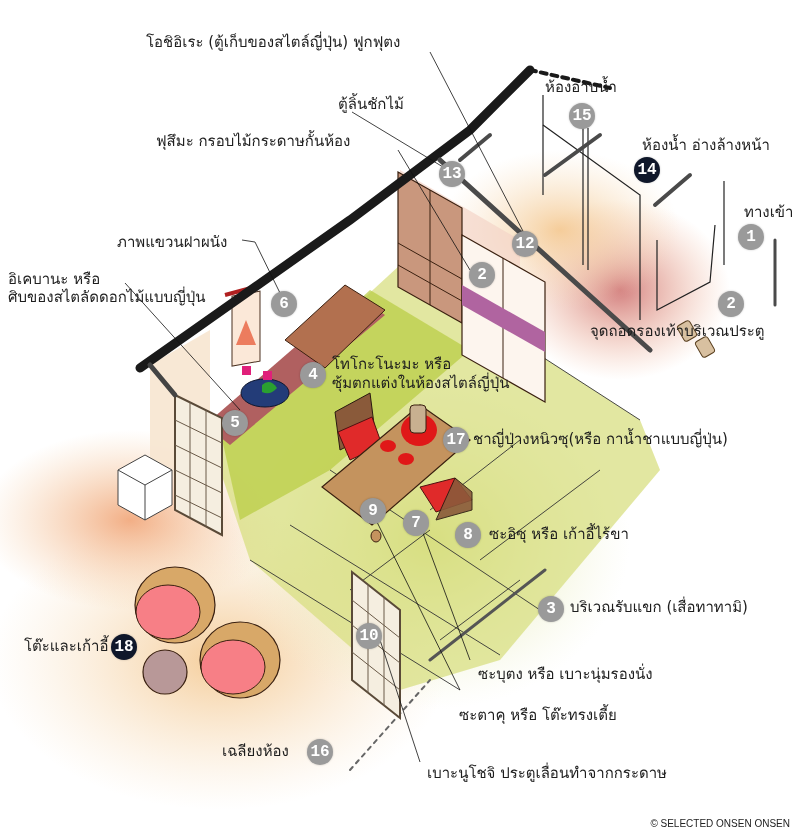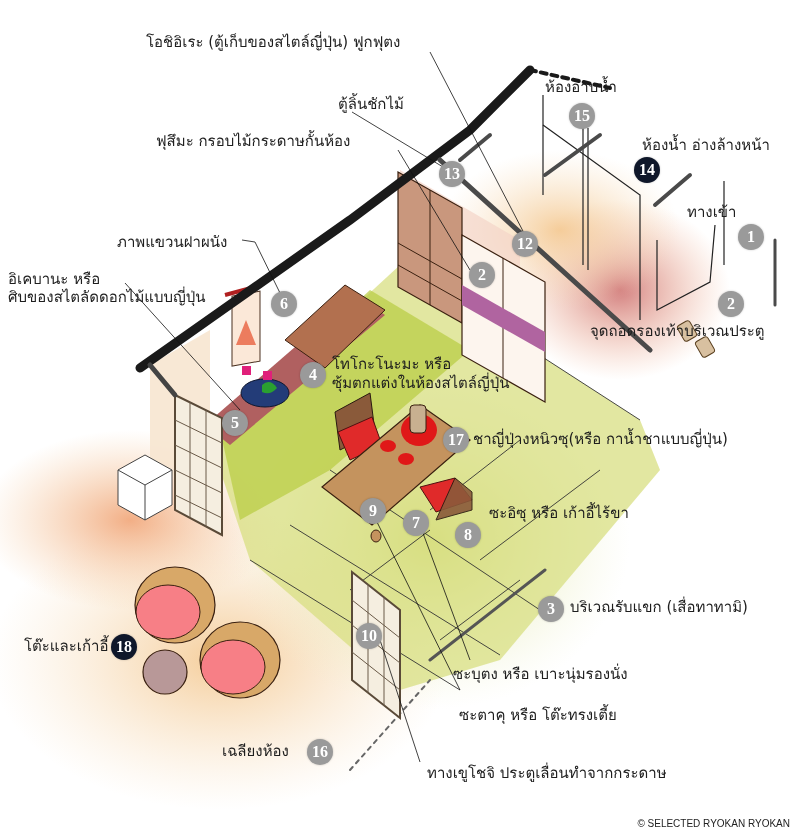--- a/index.html
+++ b/index.html
@@ -1,19 +1,19 @@
 <!DOCTYPE html>
 <html><head>
 <meta charset="utf-8">
 <style>
   html, body { margin: 0; padding: 0; }
   body { width: 800px; height: 837px; position: relative; overflow: hidden; background: #ffffff; font-family: "DejaVu Sans", sans-serif; }
   #scene { position: absolute; left: 0; top: 0; width: 800px; height: 837px; }
   .lbl { position: absolute; color: #1e1e1e; font-size: 15px; line-height: 19px; white-space: nowrap; letter-spacing: 0px; }
-  .badge { position: absolute; width: 26px; height: 26px; border-radius: 50%; background: #9a9a9a; color: #ffffff; font-family: Liberation Serif, serif; font-weight: bold; font-size: 16px; line-height: 26px; text-align: center; box-shadow: 0 0 2px rgba(0,0,0,0.25); }
+  .badge { position: absolute; width: 26px; height: 26px; border-radius: 50%; background: #9a9a9a; color: #ffffff; font-family: Liberation Mono, monospace; font-weight: bold; font-size: 16px; line-height: 26px; text-align: center; box-shadow: 0 0 2px rgba(0,0,0,0.25); }
   .copy { position: absolute; right: 10px; bottom: 8px; font-family: "Liberation Sans", sans-serif; font-size: 10px; color: #222; }
 </style>
 </head>
 <body>
 
 <svg id="scene" viewBox="0 0 800 837">
   <defs>
     <radialGradient id="gOrange" cx="50%" cy="50%" r="50%">
       <stop offset="0%" stop-color="#f0a070" stop-opacity="0.85"></stop>
       <stop offset="100%" stop-color="#f5c898" stop-opacity="0"></stop>
@@ -170,48 +170,48 @@
     <line x1="420" y1="525" x2="470" y2="660"></line>
     <line x1="380" y1="640" x2="420" y2="762"></line>
   </g>
 </svg>
 
 <div class="lbl" style="left:146px;top:33px;">โอชิอิเระ (ตู้เก็บของสไตล์ญี่ปุ่น) ฟูกฟุตง</div>
 <div class="lbl" style="left:338px;top:95px;">ตู้ลิ้นชักไม้</div>
 <div class="lbl" style="left:156px;top:132px;">ฟุสึมะ กรอบไม้กระดาษกั้นห้อง</div>
 <div class="lbl" style="left:545px;top:78px;">ห้องอาบน้ำ</div>
 <div class="lbl" style="left:617px;top:136px;margin-left:25px;">ห้องน้ำ อ่างล้างหน้า</div>
-<div class="lbl" style="left:687px;top:203px;">ทางเข้า</div>
+<div class="lbl" style="left:744px;top:203px;">ทางเข้า</div>
 <div class="lbl" style="left:117px;top:233px;">ภาพแขวนฝาผนัง</div>
 <div class="lbl" style="left:8px;top:270px;">อิเคบานะ หรือ</div>
 <div class="lbl" style="left:8px;top:288px;">ศิบของสไตลัดดอกไม้แบบญี่ปุ่น</div>
 <div class="lbl" style="left:590px;top:322px;">จุดถอดรองเท้าบริเวณประตู</div>
 <div class="lbl" style="left:332px;top:355px;">โทโกะโนะมะ หรือ</div>
 <div class="lbl" style="left:332px;top:374px;">ซุ้มตกแต่งในห้องสไตล์ญี่ปุ่น</div>
 <div class="lbl" style="left:473px;top:430px;">ชาญี่ปุ่างหนิวซุ(หรือ กาน้ำชาแบบญี่ปุ่น)</div>
-<div class="lbl" style="left:489px;top:504px;">ซะอิซุ หรือ เก้าอี้ไร้ขา</div>
+<div class="lbl" style="left:489px;top:525px;">ซะอิซุ หรือ เก้าอี้ไร้ขา</div>
 <div class="lbl" style="left:570px;top:598px;">บริเวณรับแขก (เสื่อทาทามิ)</div>
 <div class="lbl" style="left:24px;top:637px;">โต๊ะและเก้าอี้</div>
-<div class="lbl" style="left:453px;top:665px;text-align:center;">ซะบุตง หรือ เบาะนุ่มรองนั่ง</div>
+<div class="lbl" style="left:478px;top:665px;text-align:center;">ซะบุตง หรือ เบาะนุ่มรองนั่ง</div>
 <div class="lbl" style="left:459px;top:706px;">ซะตาคุ หรือ โต๊ะทรงเตี้ย</div>
 <div class="lbl" style="left:222px;top:742px;">เฉลียงห้อง</div>
-<div class="lbl" style="left:427px;top:764px;">ทางเขูโชจิ ประตูเลื่อนทำจากกระดาษ</div>
+<div class="lbl" style="left:427px;top:764px;">เบาะนูโชจิ ประตูเลื่อนทำจากกระดาษ</div>
 
 <div class="badge" style="left: 738px; top: 224px; background: rgb(154, 154, 154);">1</div>
 <div class="badge" style="left: 718px; top: 291px; background: rgb(154, 154, 154);">2</div>
 <div class="badge" style="left: 538px; top: 596px; background: rgb(154, 154, 154);">3</div>
 <div class="badge" style="left: 300px; top: 362px; background: rgb(154, 154, 154);">4</div>
 <div class="badge" style="left: 222px; top: 410px; background: rgb(154, 154, 154);">5</div>
 <div class="badge" style="left: 271px; top: 291px; background: rgb(154, 154, 154);">6</div>
 <div class="badge" style="left: 403px; top: 510px; background: rgb(154, 154, 154);">7</div>
 <div class="badge" style="left: 455px; top: 522px; background: rgb(154, 154, 154);">8</div>
 <div class="badge" style="left: 360px; top: 498px; background: rgb(154, 154, 154);">9</div>
 <div class="badge" style="left: 356px; top: 623px; background: rgb(154, 154, 154);">10</div>
 <div class="badge" style="left: 469px; top: 262px; background: rgb(154, 154, 154);">2</div>
 <div class="badge" style="left: 512px; top: 231px; background: rgb(154, 154, 154);">12</div>
 <div class="badge" style="left: 439px; top: 161px; background: rgb(154, 154, 154);">13</div>
 <div class="badge" style="left: 634px; top: 157px; background: #0f172a;">14</div>
 <div class="badge" style="left: 569px; top: 103px; background: rgb(154, 154, 154);">15</div>
 <div class="badge" style="left: 307px; top: 739px; background: rgb(154, 154, 154);">16</div>
 <div class="badge" style="left: 443px; top: 427px; background: rgb(154, 154, 154);">17</div>
 <div class="badge" style="left: 111px; top: 634px; background: #0f172a;">18</div>
 
-<div class="copy">© SELECTED RYOKAN RYOKAN</div>
+<div class="copy">© SELECTED ONSEN ONSEN</div>
 
 </body></html>

